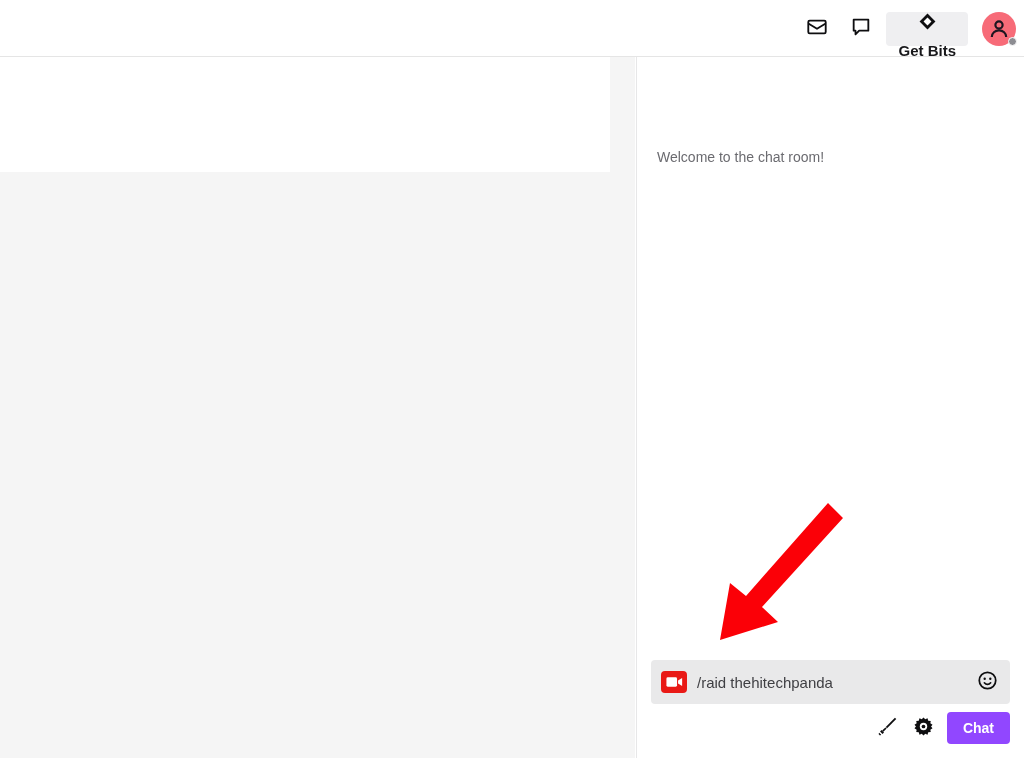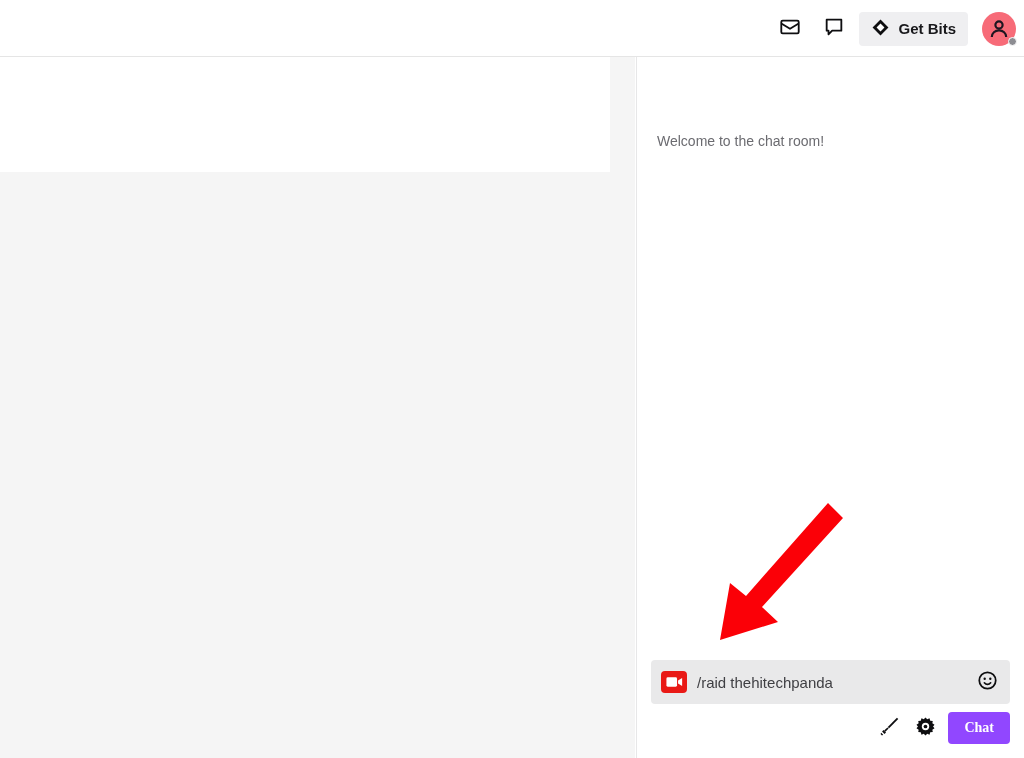--- a/index.html
+++ b/index.html
@@ -73,20 +73,21 @@
     display: flex; align-items: center; gap: 8px;
     height: 34px;
     padding: 0 12px;
     background: #efeff1;
     border: none; border-radius: 4px;
     font-size: 15px; font-weight: bold;
     color: #18181b;
     font-family: "Liberation Sans", sans-serif;
     cursor: pointer;
     margin-left: 1px;
+    flex-direction: column;
   }
   .avatar-wrap {
     position: relative;
     width: 34px; height: 34px;
     margin-left: 10px;
     cursor: pointer;
   }
   .avatar {
     width: 34px; height: 34px;
     border-radius: 50%;
@@ -155,21 +156,21 @@
   .community-btn {
     position: absolute;
     right: 4px; top: 12px;
     width: 32px; height: 32px;
     display: flex; align-items: center; justify-content: center;
     background: none; border: none; cursor: pointer;
   }
 
   .chat-messages {
     position: absolute;
-    left: 0; top: 58px;
+    left: 0; top: 74px;
     width: 100%;
     height: 597px;
     padding: 16px 16px 0 20px;
     overflow: hidden;
   }
   .welcome-msg {
     font-size: 14px;
     color: #6b6b70;
     line-height: 20px;
   }
@@ -226,21 +227,21 @@
     display: flex; align-items: center; justify-content: center;
     background: none; border: none; cursor: pointer;
   }
   .chat-send-btn {
     height: 32px;
     padding: 0 16px;
     background: #9147ff;
     color: #ffffff;
     font-size: 14px;
     font-weight: bold;
-    font-family: Liberation Serif, serif;
+    font-family: Liberation Sans, sans-serif;
     border: none;
     border-radius: 4px;
     cursor: pointer;
     margin-left: 2px;
   }
 
   
   .annotation-arrow {
     position: absolute;
     left: 700px; top: 495px;

